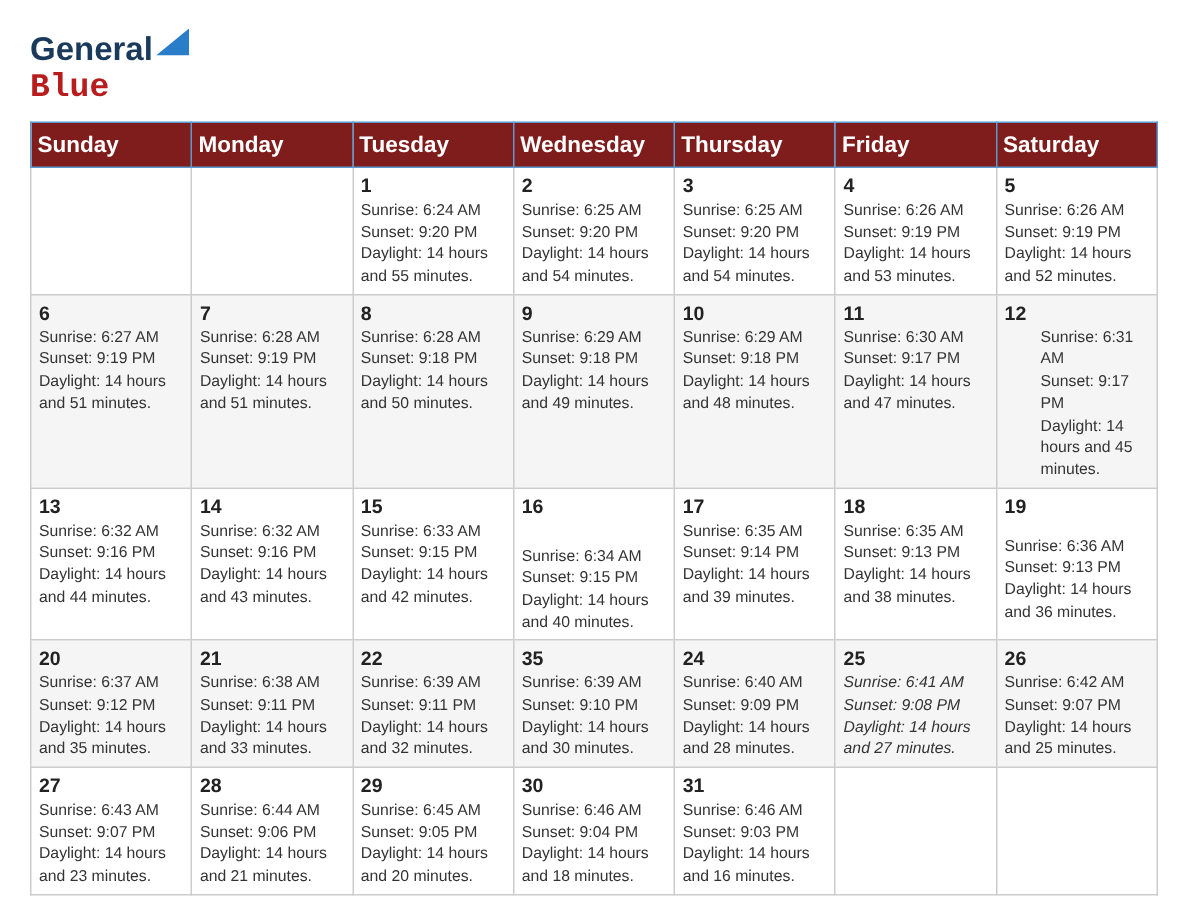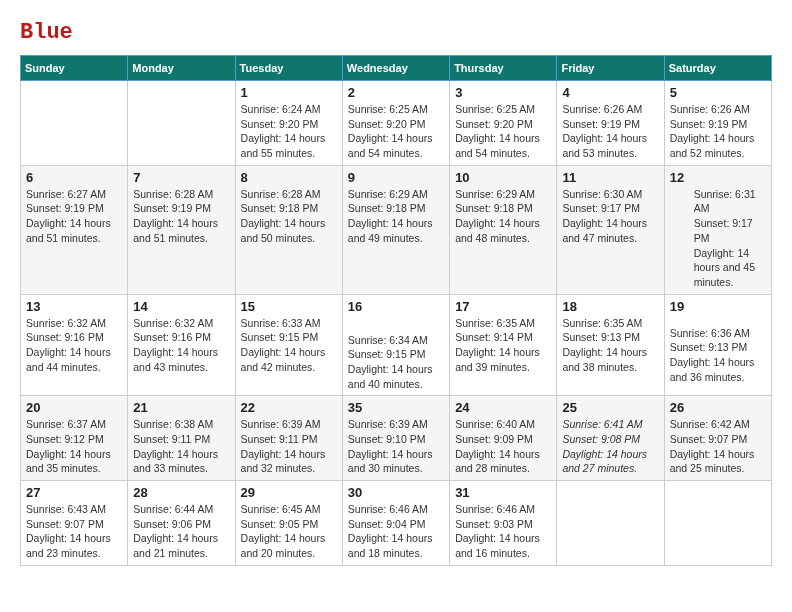--- a/index.html
+++ b/index.html
@@ -32,23 +32,23 @@
     .subtitle {
       font-size: 16px;
       color: #333;
     }
     .calendar {
       width: 100%;
       border-collapse: collapse;
       border: 1px solid #ccc;
     }
     .calendar th {
-      background-color: #0f766e;
+      background-color: #7f1d1d;
       color: #fff;
-      font-size: 11px;
+      font-size: 15px;
       font-weight: bold;
       padding: 6px 4px;
       text-align: left;
       border: 1px solid #5a9ad0;
     }
     .calendar td {
       vertical-align: top;
       border: 1px solid #ccc;
       padding: 4px 5px;
       width: 107px;
@@ -76,20 +76,26 @@
     .logo-wrapper {
       display: flex;
       align-items: center;
     }
   </style>
 </head>
 <body>
 
 <div class="header-area">
   <div class="logo">
+    <div class="logo-wrapper">
+      <span style="font-size:22px;font-weight:bold;color:#1a3a5c;">General</span>
+      <svg width="22" height="18" viewBox="0 0 22 18" style="margin-left:2px;margin-top:-10px;">
+        <polygon points="0,18 22,0 22,18" fill="#2a7dc9"></polygon>
+      </svg>
+    </div>
     <span style="font-size:22px;font-weight:bold;color:#b91c1c;font-family:Liberation Mono, monospace;">Blue</span>
   </div>
   <div class="title-area">
     <div class="month-title"></div>
     <div class="subtitle"></div>
   </div>
 </div>
 
 <table class="calendar">
   <thead>

